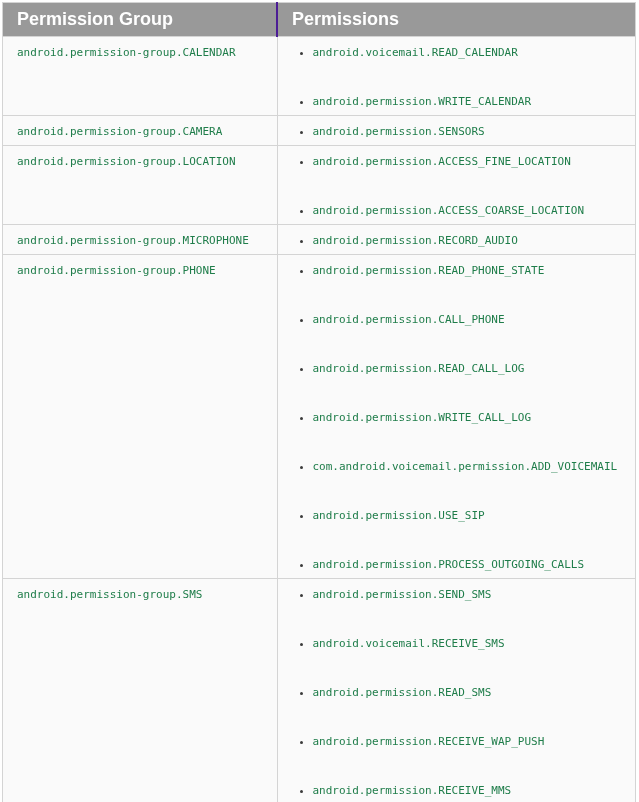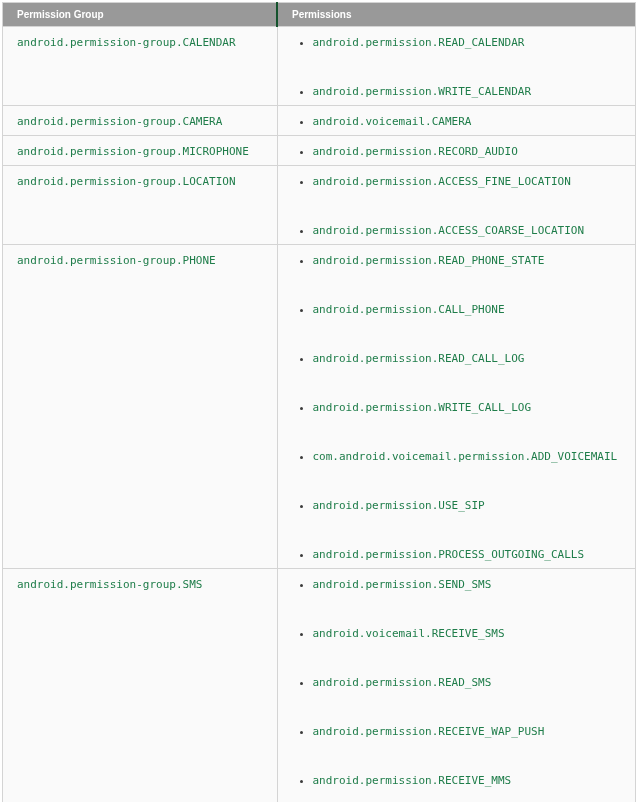--- a/index.html
+++ b/index.html
@@ -15,28 +15,28 @@
   table {
     border-collapse: collapse;
     table-layout: fixed;
     width: 634px;
     background: var(--cell-bg, #fafafa);
     border: 1px solid var(--border, #d4d4d4);
   }
   th {
     background: var(--header-bg, #999999);
     color: var(--header-text, #ffffff);
-    font-size: 10px;
+    font-size: 18px;
     font-weight: bold;
     text-align: left;
     padding: 6px 14px;
     border-bottom: 1px solid var(--border, #d4d4d4);
   }
   th.col-group { width: 245px; }
-  th + th { border-left: 2px solid #14532d; }
+  th + th { border-left: 2px solid #4c1d95; }
   td {
     border: 1px solid var(--border, #d4d4d4);
     vertical-align: top;
     padding: 5px 14px;
   }
   .code {
     font-family: "DejaVu Sans Mono", "Liberation Mono", monospace;
     font-size: 11px;
     line-height: 17px;
     color: var(--code-green, #1f7d4a);
@@ -62,47 +62,47 @@
     <tr>
       <th class="col-group">Permission Group</th>
       <th class="col-perms">Permissions</th>
     </tr>
   </thead>
   <tbody id="tbody">
       <tr>
         <td><span class="code">android.permission-group.CALENDAR</span></td>
         <td>
           <ul>
-            <li><span class="code">android.permission.READ_CALENDAR</span></li>
+            <li><span class="code">android.voicemail.READ_CALENDAR</span></li>
             <li><span class="code">android.permission.WRITE_CALENDAR</span></li>
           </ul>
         </td>
       </tr>
       <tr>
         <td><span class="code">android.permission-group.CAMERA</span></td>
         <td>
           <ul>
-            <li><span class="code">android.voicemail.CAMERA</span></li>
-          </ul>
-        </td>
-      </tr>
-      <tr>
-        <td><span class="code">android.permission-group.MICROPHONE</span></td>
-        <td>
-          <ul>
-            <li><span class="code">android.permission.RECORD_AUDIO</span></li>
+            <li><span class="code">android.permission.SENSORS</span></li>
           </ul>
         </td>
       </tr>
       <tr>
         <td><span class="code">android.permission-group.LOCATION</span></td>
         <td>
           <ul>
             <li><span class="code">android.permission.ACCESS_FINE_LOCATION</span></li>
             <li><span class="code">android.permission.ACCESS_COARSE_LOCATION</span></li>
+          </ul>
+        </td>
+      </tr>
+      <tr>
+        <td><span class="code">android.permission-group.MICROPHONE</span></td>
+        <td>
+          <ul>
+            <li><span class="code">android.permission.RECORD_AUDIO</span></li>
           </ul>
         </td>
       </tr>
       <tr>
         <td><span class="code">android.permission-group.PHONE</span></td>
         <td>
           <ul>
             <li><span class="code">android.permission.READ_PHONE_STATE</span></li>
             <li><span class="code">android.permission.CALL_PHONE</span></li>
             <li><span class="code">android.permission.READ_CALL_LOG</span></li>

